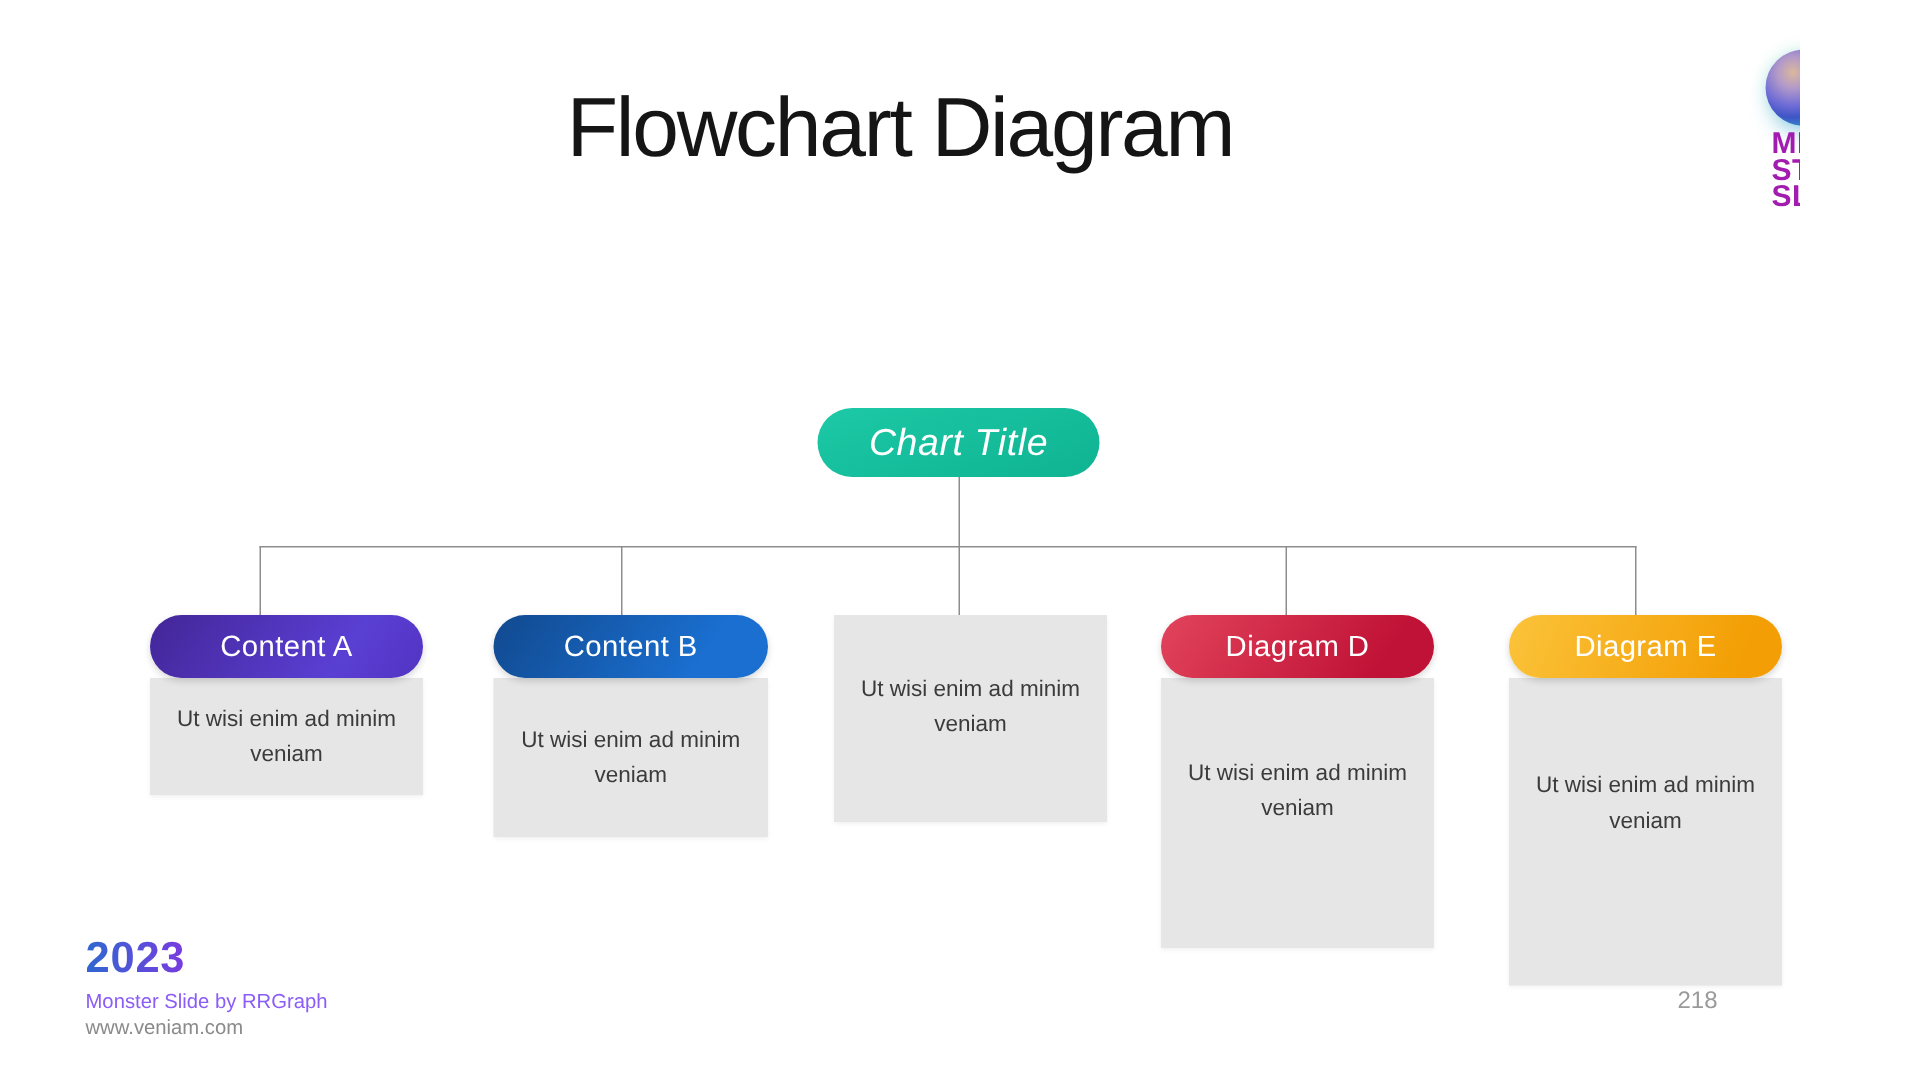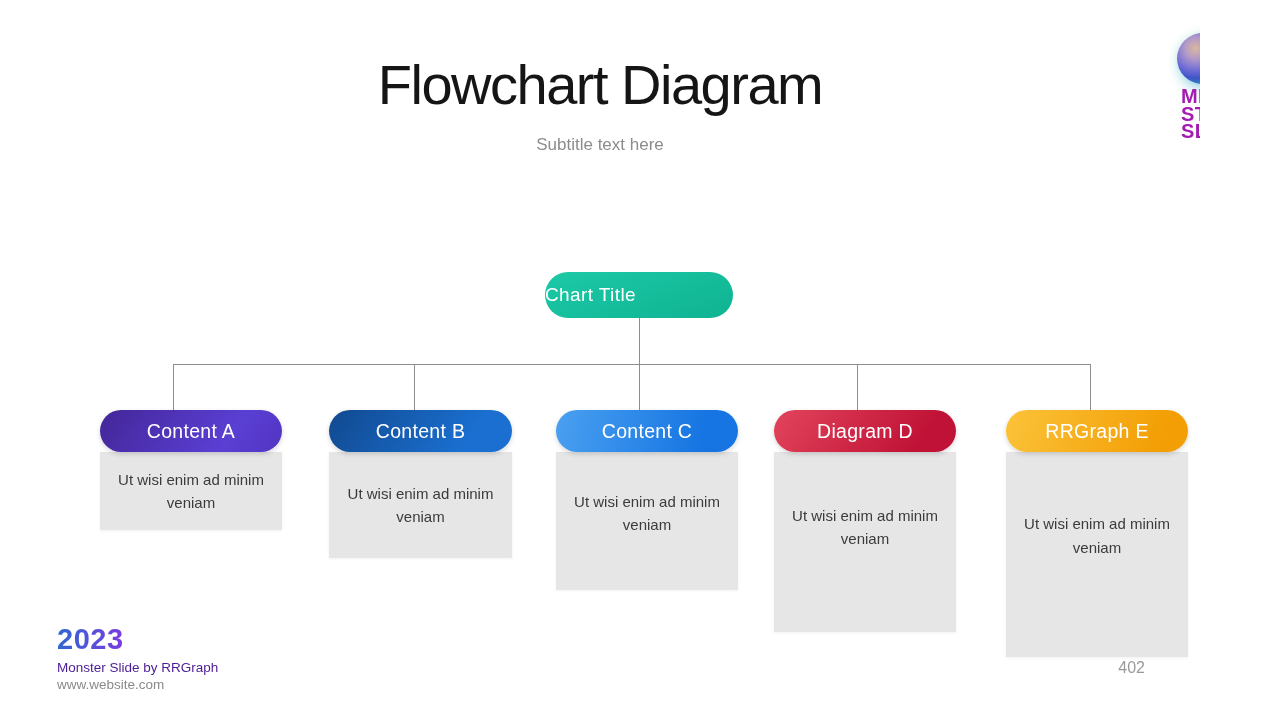--- a/index.html
+++ b/index.html
@@ -29,22 +29,22 @@
   }
   .logo-text {
     position:absolute; left:1181px; top:88px;
     font-size:20px; font-weight:700; line-height:17.5px; letter-spacing:.3px; color:#a21caf;
   }
 
   
   .root-node {
     position:absolute; left:545px; top:272px; width:188px; height:46px;
     border-radius:23px; background:linear-gradient(160deg,#1cc9a6,#0fb392);
-    display:flex; align-items:center; 
-    color:#fff; font-size:19px; letter-spacing:.4px;
+    display:flex; align-items:center; justify-content:center;
+    color:#fff; font-size:25px; letter-spacing:.4px;font-style:italic;
   }
 
   
   .line { position:absolute; background:#8d8d8d; }
   .line-root-v { left:639px; top:318px; width:1px; height:92px; }
   .line-h      { left:173px; top:364px; width:918px; height:1px; }
   .drop        { top:364px; width:1px; height:47px; }
   .drop-a { left:173px; }  .drop-b { left:414px; }
   .drop-d { left:857px; }  .drop-e { left:1090px; }
 
@@ -74,31 +74,30 @@
   .n-c .node-head { background:linear-gradient(100deg,#4aa0f0 0%,#1675e2 80%); }
   .n-d .node-head { background:linear-gradient(125deg,#e2445c 0%,#c01236 80%); }
   .n-e .node-head { background:linear-gradient(110deg,#fbc33a 0%,#f39e04 85%); }
 
   
   .year {
     position:absolute; left:57px; top:623px; font-size:29px; font-weight:700; letter-spacing:.5px;
     background:linear-gradient(90deg,#2f68d0,#7b3be0);
     -webkit-background-clip:text; background-clip:text; color:transparent;
   }
-  .credit  { position:absolute; left:57px; top:660px; font-size:13.5px; color:#4c1d95; }
+  .credit  { position:absolute; left:57px; top:660px; font-size:13.5px; color:#8b5cf6; }
   .website { position:absolute; left:57px; top:677px; font-size:13.5px; color:#8a8a8a; }
   .pagenum { position:absolute; right:55px; top:659px; font-size:16px; color:#9a9a9a; }
 </style>
 </head>
 <body>
 
 <div class="slide">
 
   <h1 class="title">Flowchart Diagram</h1>
-  <div class="subtitle">Subtitle text here</div>
 
   <div class="logo-sphere"></div>
   <div class="logo-text">
     <div>MN</div>
     <div>STR</div>
     <div>SLD</div>
   </div>
 
   <div class="root-node">
     <span>Chart Title</span>
@@ -123,44 +122,41 @@
   <div class="node n-b">
     <div class="node-head">
       <span>Content B</span>
     </div>
     <div class="node-body">
       <span>Ut wisi enim ad minim veniam</span>
     </div>
   </div>
 
   <div class="node n-c">
-    <div class="node-head">
-      <span>Content C</span>
-    </div>
     <div class="node-body">
       <span>Ut wisi enim ad minim veniam</span>
     </div>
   </div>
 
   <div class="node n-d">
     <div class="node-head">
       <span>Diagram D</span>
     </div>
     <div class="node-body">
       <span>Ut wisi enim ad minim veniam</span>
     </div>
   </div>
 
   <div class="node n-e">
     <div class="node-head">
-      <span>RRGraph E</span>
+      <span>Diagram E</span>
     </div>
     <div class="node-body">
       <span>Ut wisi enim ad minim veniam</span>
     </div>
   </div>
 
   <div class="year">2023</div>
   <div class="credit">Monster Slide  by RRGraph</div>
-  <div class="website">www.website.com</div>
-  <div class="pagenum">402</div>
+  <div class="website">www.veniam.com</div>
+  <div class="pagenum">218</div>
 
 </div>
 
 </body></html>

